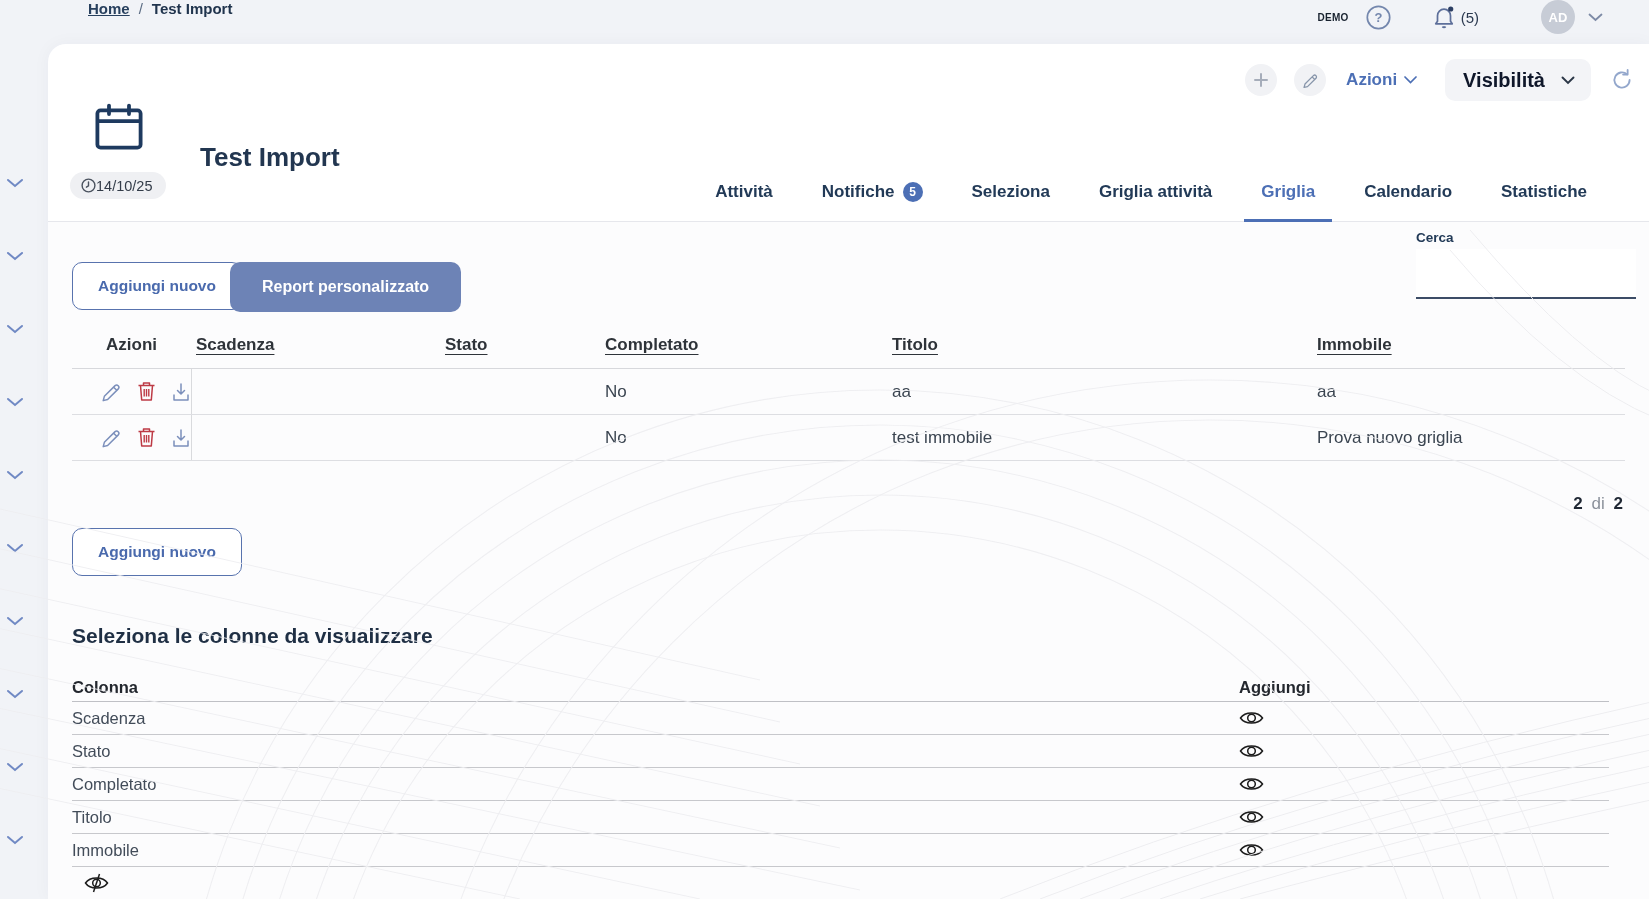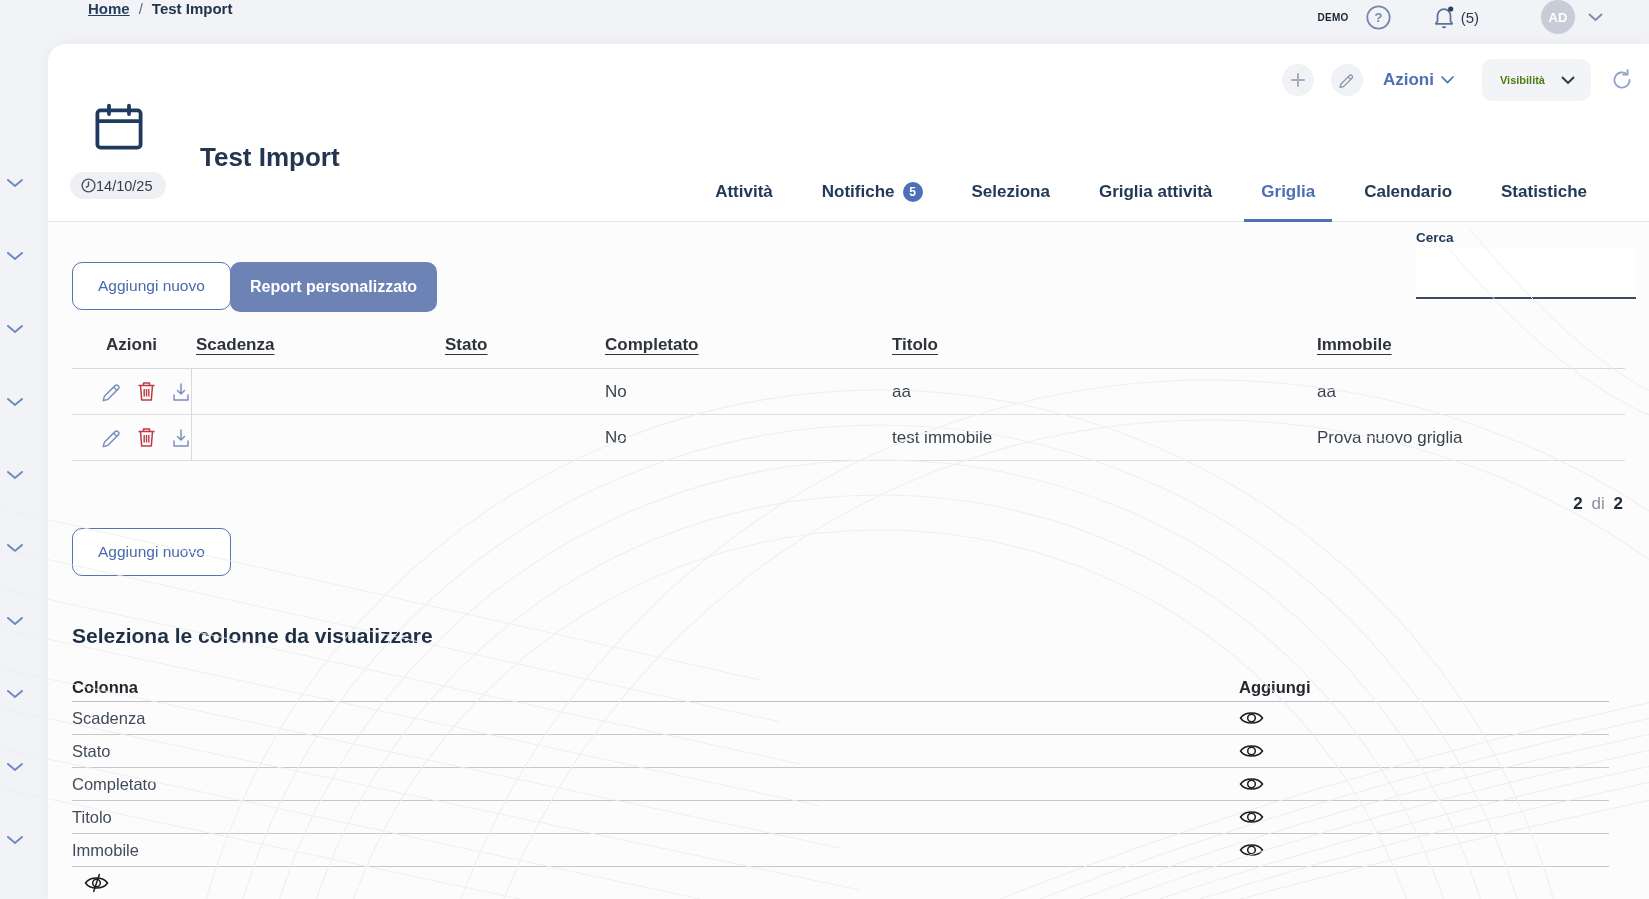--- a/index.html
+++ b/index.html
@@ -47,47 +47,47 @@
   }
 
   
   .hdr-toolbar { position:absolute; top:14px; right:10px; height:44px; display:flex; align-items:center; z-index:4; }
   .circle-btn { width:32px; height:32px; border-radius:50%; background:#f1f2f5; border:none; cursor:pointer;
     display:flex; align-items:center; justify-content:center; }
   .circle-btn + .circle-btn { margin-left:17px; }
   .azioni-btn { margin-left:20px; background:none; border:none; cursor:pointer; display:flex; align-items:center; gap:7px;
     font-size:17px; font-weight:600; color:#4c6fb5; font-family:inherit; }
   .visibilita-btn { margin-left:28px; height:42px; padding:0 16px 0 18px; background:#f3f4f7; border:none; border-radius:10px;
-    cursor:pointer; display:flex; align-items:center; gap:16px; font-size:11px; font-weight:600; color:#4d7c0f; font-family:inherit; }
+    cursor:pointer; display:flex; align-items:center; gap:16px; font-size:20px; font-weight:600; color:#0f172a; font-family:inherit; }
   .refresh-btn { margin-left:18px; width:30px; height:30px; }
 
   
   .tabs-row {
     position:absolute; top:118px; left:0; right:0; height:60px;
     display:flex; align-items:center; justify-content:flex-end; gap:49px; padding-right:62px;
     border-bottom:1px solid #e6e7ec;
   }
   .tab { position:relative; font-size:17px; font-weight:600; color:#223a57; cursor:pointer;
     height:100%; display:flex; align-items:center; gap:8px; }
   .tab.active { color:#4c6fb5; }
   .tab.active::after { content:""; position:absolute; left:-17px; right:-17px; bottom:-1px; height:3px; background:#4c6fb5; }
   .tab-badge { width:20px; height:20px; border-radius:50%; background:#4c6fb5; color:#fff;
     font-size:12px; font-weight:700; display:flex; align-items:center; justify-content:center; }
 
   
   .content { position:absolute; top:178px; left:0; right:0; bottom:0; background:#fcfcfd; }
 
   .btn-outline {
     position:absolute; border:1.5px solid #5873ae; color:#4a6aad; background:#fff;
-    border-radius:10px; font-size:15.5px; font-weight:400; font-family:inherit; cursor:pointer;
+    border-radius:10px; font-size:15.5px; font-weight:700; font-family:inherit; cursor:pointer;
     height:48px; padding:0 25px;
   }
   .add-new-top { left:24px; top:40px; }
   .btn-filled {
-    position:absolute; left:182px; top:40px; height:50px; padding:0 20px;
+    position:absolute; left:182px; top:40px; height:50px; padding:0 32px;
     background:#6d83b6; color:#ffffff; border:none; border-radius:10px;
     font-size:16px; font-weight:700; font-family:inherit; cursor:pointer;
   }
   .search-block { position:absolute; left:1368px; top:8px; width:220px; }
   .search-label { font-size:13.5px; font-weight:600; color:#223a57; }
   .search-input {
     margin-top:4px; width:220px; height:50px; background:#ffffff; border:none;
     border-bottom:2px solid #3c4c66; font-size:16px; font-family:inherit; color:#233a54; padding:0 6px;
   }
 

